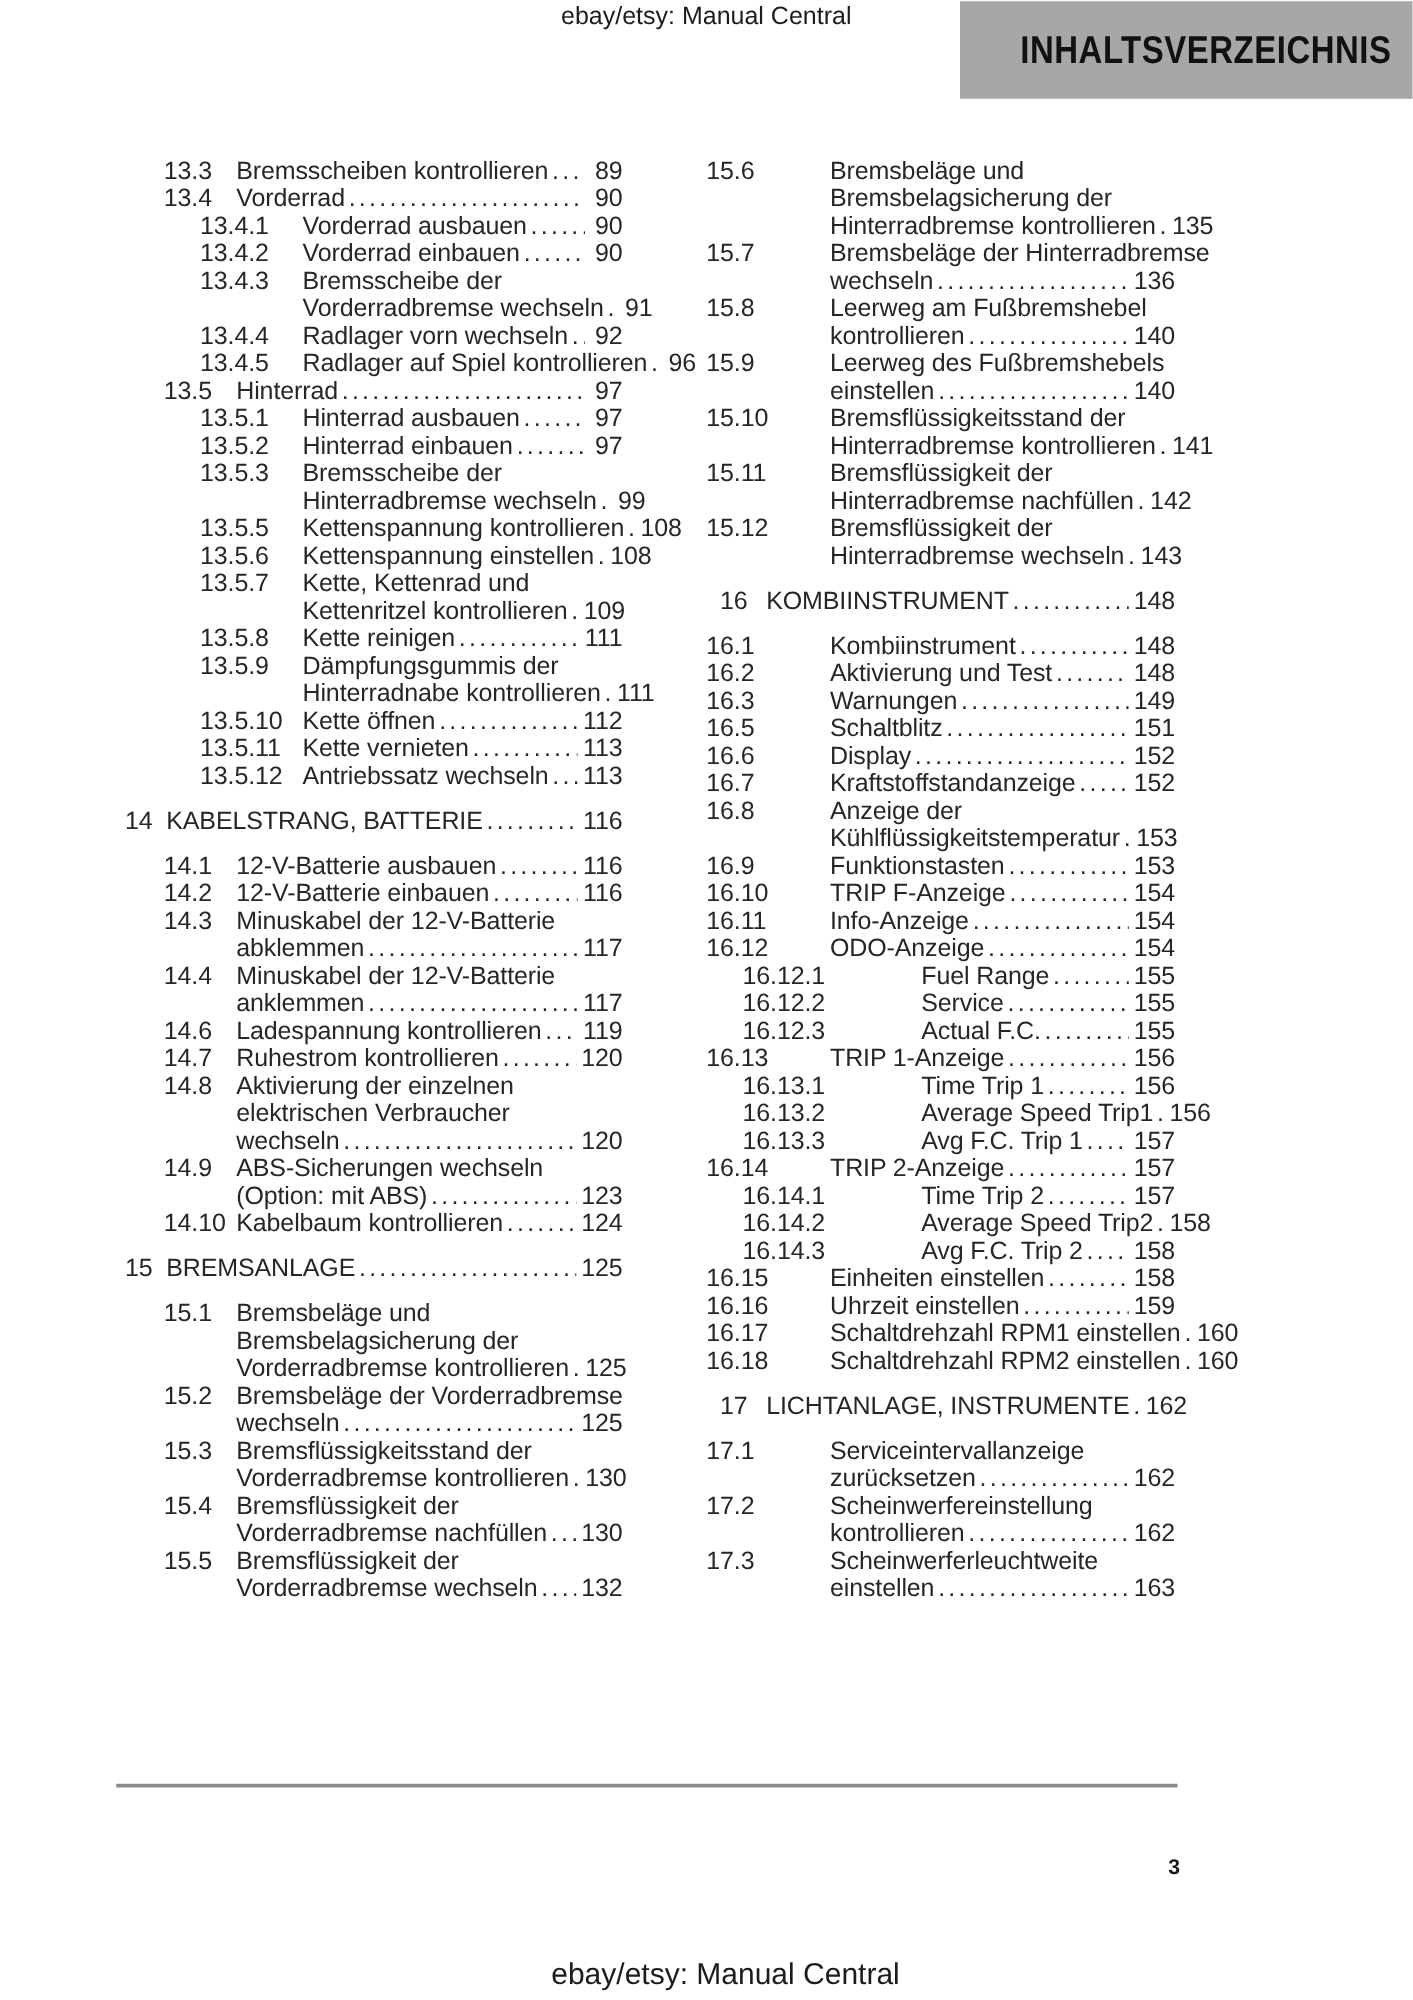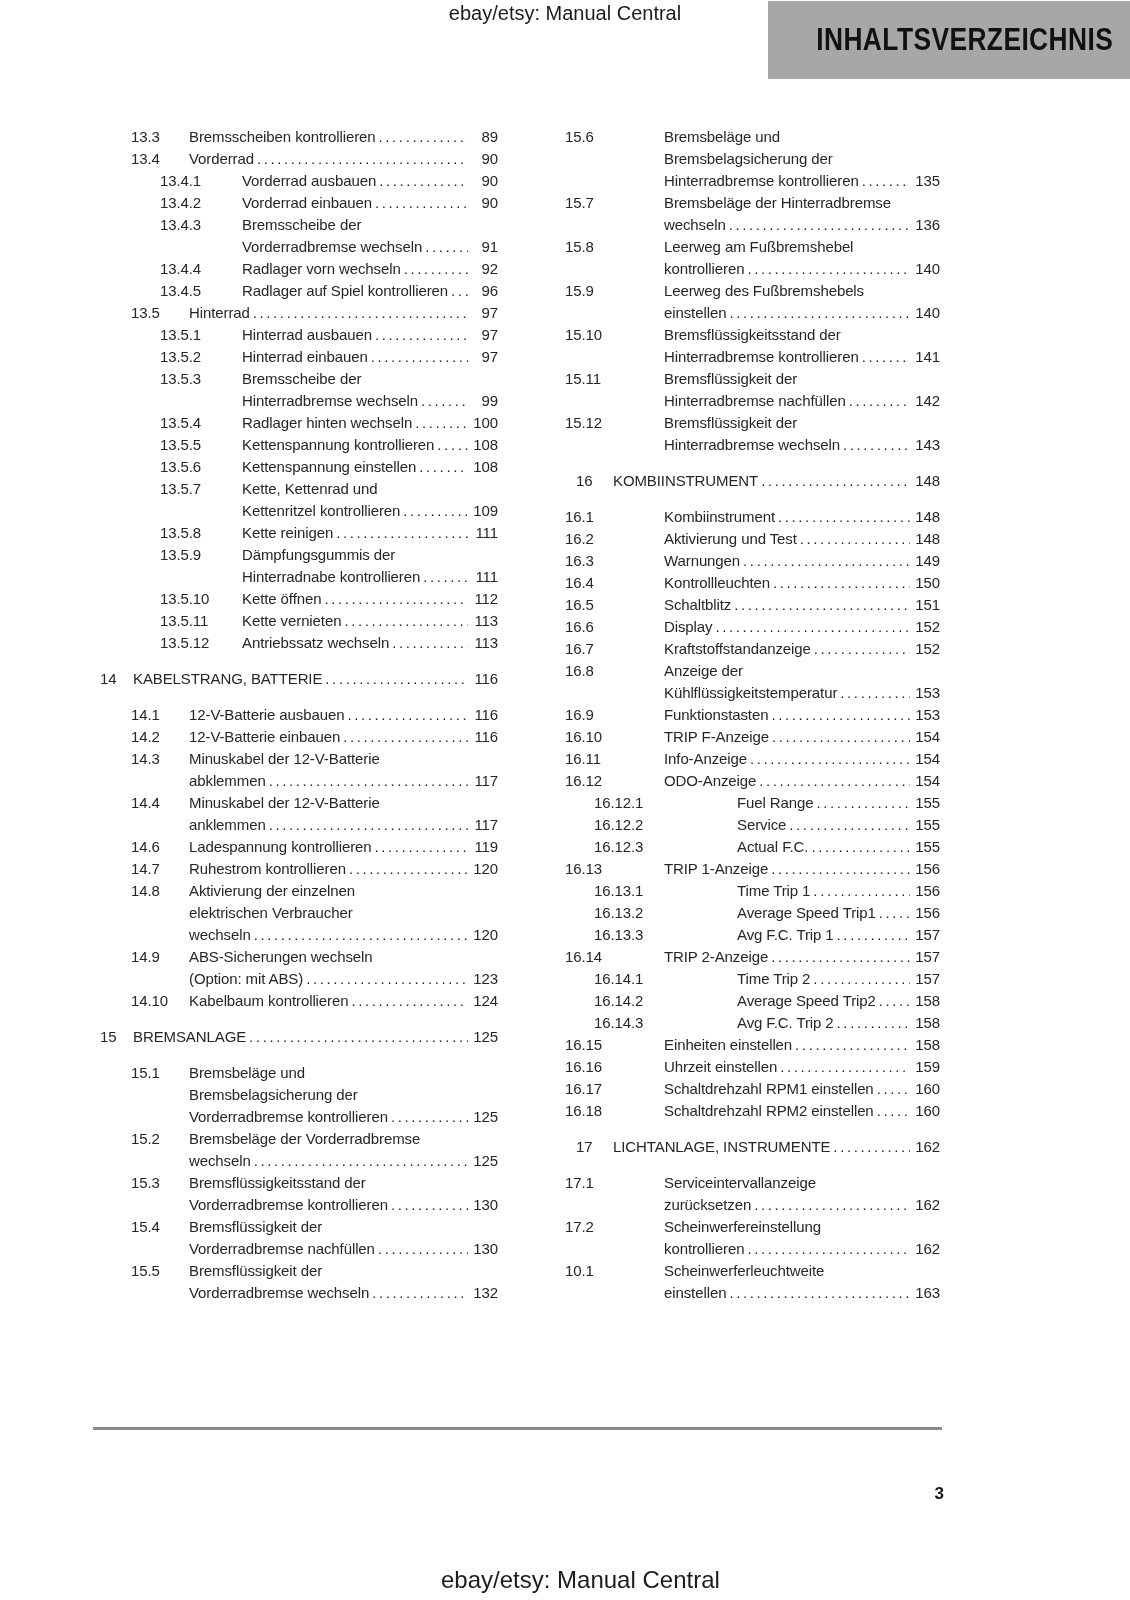--- a/index.html
+++ b/index.html
@@ -38,21 +38,21 @@
     color: #111111;
     white-space: nowrap;
     transform: scaleX(0.85);
     transform-origin: center;
   }
 
   
   .toc-col {
     position: absolute;
     top: 126px;
-    font-size: 15px;
+    font-size: 20px;
     line-height: 22px;
     letter-spacing: -0.1px;
   }
   .col-left  { left: 100px; width: 398px; }
   .col-right { left: 528px; width: 412px; }
 
   .entry { display: flex; }
   .entry .num { flex: 0 0 auto; white-space: nowrap; }
   .entry .body { flex: 1 1 auto; min-width: 0; }
 
@@ -229,30 +229,20 @@
     <div class="body">
       <div class="wrapline">Bremsscheibe der</div>
         <div class="lastline">
         <span class="txt">Hinterradbremse wechseln</span>
         <span class="dots"></span>
         <span class="pg">99</span>
       </div>
     </div>
   </div>
     <div class="entry lvl3">
-    <span class="num">13.5.4</span>
-    <div class="body">
-      <div class="lastline">
-        <span class="txt">Radlager hinten wechseln</span>
-        <span class="dots"></span>
-        <span class="pg">100</span>
-      </div>
-    </div>
-  </div>
-    <div class="entry lvl3">
     <span class="num">13.5.5</span>
     <div class="body">
       <div class="lastline">
         <span class="txt">Kettenspannung kontrollieren</span>
         <span class="dots"></span>
         <span class="pg">108</span>
       </div>
     </div>
   </div>
     <div class="entry lvl3">
@@ -612,30 +602,20 @@
     <span class="num">16.3</span>
     <div class="body">
       <div class="lastline">
         <span class="txt">Warnungen</span>
         <span class="dots"></span>
         <span class="pg">149</span>
       </div>
     </div>
   </div>
     <div class="entry lvl2">
-    <span class="num">16.4</span>
-    <div class="body">
-      <div class="lastline">
-        <span class="txt">Kontrollleuchten</span>
-        <span class="dots"></span>
-        <span class="pg">150</span>
-      </div>
-    </div>
-  </div>
-    <div class="entry lvl2">
     <span class="num">16.5</span>
     <div class="body">
       <div class="lastline">
         <span class="txt">Schaltblitz</span>
         <span class="dots"></span>
         <span class="pg">151</span>
       </div>
     </div>
   </div>
     <div class="entry lvl2">
@@ -885,21 +865,21 @@
     <div class="body">
       <div class="wrapline">Scheinwerfereinstellung</div>
         <div class="lastline">
         <span class="txt">kontrollieren</span>
         <span class="dots"></span>
         <span class="pg">162</span>
       </div>
     </div>
   </div>
     <div class="entry lvl2">
-    <span class="num">10.1</span>
+    <span class="num">17.3</span>
     <div class="body">
       <div class="wrapline">Scheinwerferleuchtweite</div>
         <div class="lastline">
         <span class="txt">einstellen</span>
         <span class="dots"></span>
         <span class="pg">163</span>
       </div>
     </div>
   </div>
   </div>

